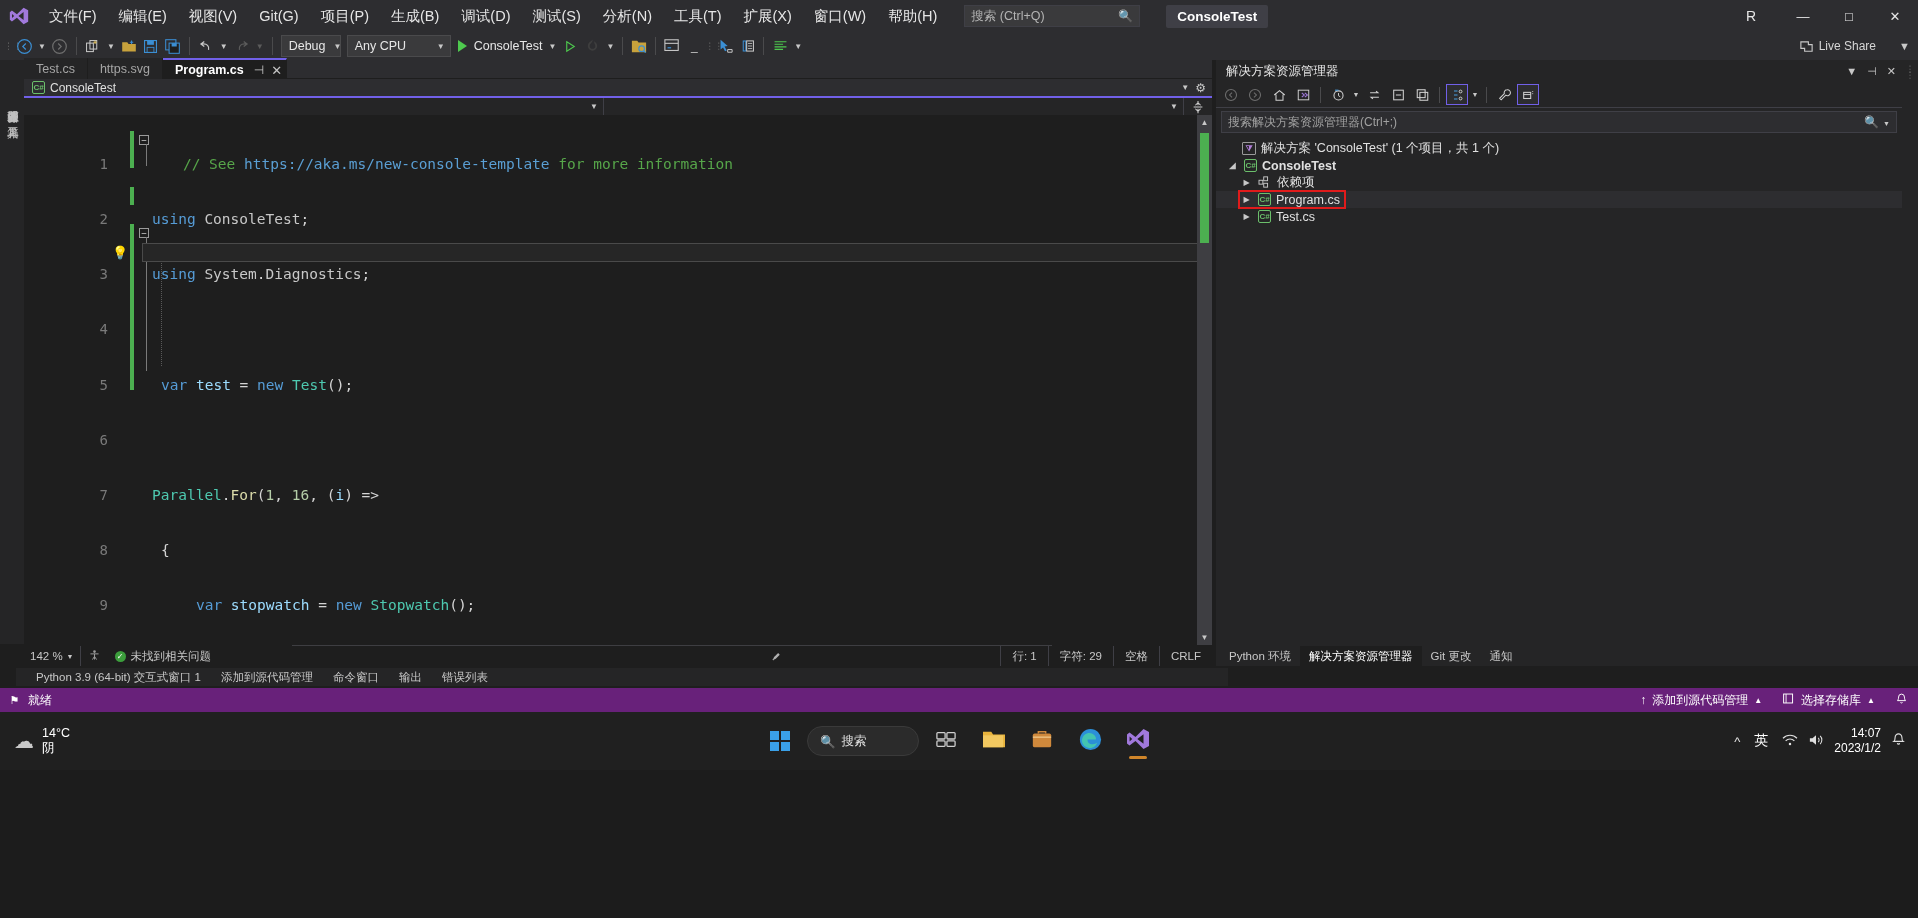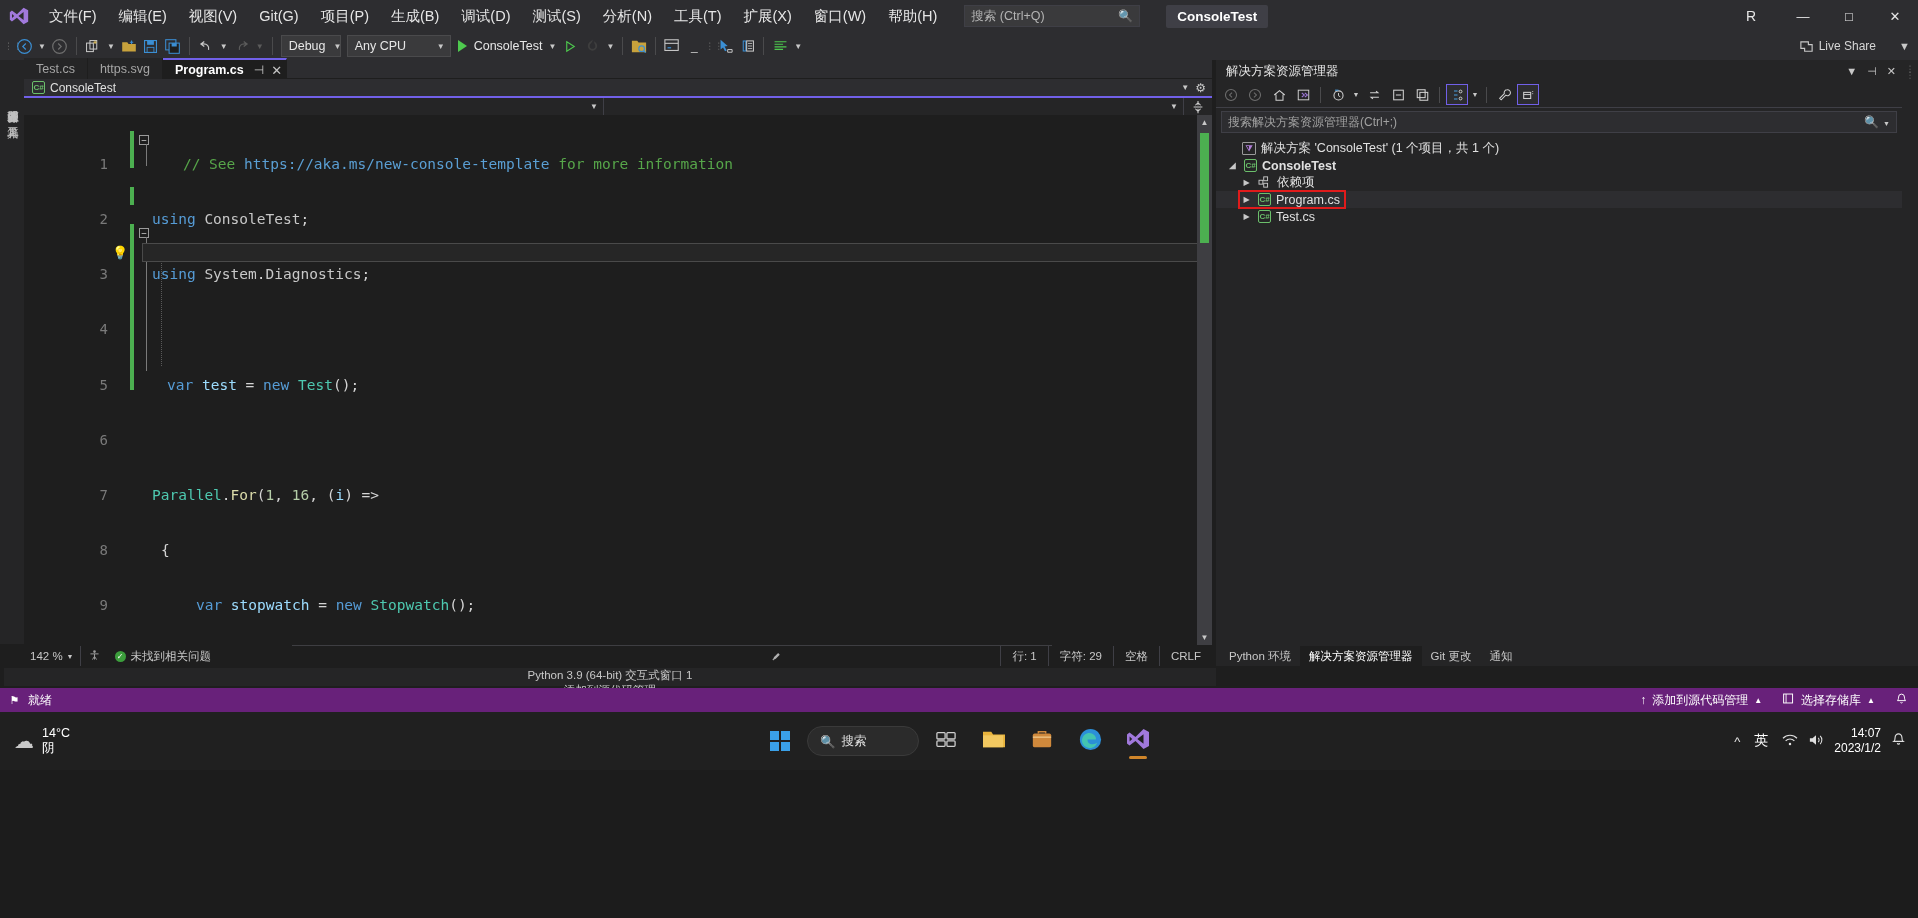--- a/index.html
+++ b/index.html
@@ -224,22 +224,22 @@
     color: #fff; font-size: 8px; display: flex; align-items: center; justify-content: center;
   }
   .ed-status-right {
     position: absolute; right: 0; display: flex; align-items: center; height: 20px;
   }
   .ed-status-right .seg { padding: 0 11px; border-left: 1px solid #3f3f46; height: 20px;
     display: flex; align-items: center; }
 
   
   .dock-tabs {
-    position: absolute; left: 4px; top: 668px; width: 1212px; height: 18px;
-    background: #252526; display: flex; align-items: center; flex-direction: column;
+    position: absolute; left: 16px; top: 668px; width: 1212px; height: 18px;
+    background: #252526; display: flex; align-items: center;
   }
   .dock-tab { padding: 0 10px; color: #c8c8c8; font-size: 11.5px; height: 18px;
     display: flex; align-items: center; white-space: nowrap;}
 
   
   .se-panel {
     position: absolute; left: 1216px; top: 60px; width: 686px; height: 606px;
     background: #252526;
   }
   .se-header {
@@ -586,21 +586,21 @@
   <div class="vguide" style="left:137px;top:140px;height:111px"></div>
 
   <div class="cur-line-box" style="top:128px"></div>
   <div class="bulb" style="top:130px">💡</div>
 
   <div class="code-lines" style="top:3px">
     <div class="cl"><span class="lnum">1</span><span class="ctext">    <span class="c-com">// See </span><span class="c-link">https://aka.ms/new-console-template</span><span class="c-com"> for more information</span></span></div>
     <div class="cl"><span class="lnum">2</span><span class="ctext" style="left:128px"><span class="c-kw">using</span> <span class="c-ns">ConsoleTest</span><span class="c-punc">;</span></span></div>
     <div class="cl"><span class="lnum">3</span><span class="ctext" style="left:128px"><span class="c-kw">using</span> <span class="c-ns">System</span><span class="c-punc">.</span><span class="c-ns">Diagnostics</span><span class="c-punc">;</span></span></div>
     <div class="cl"><span class="lnum">4</span><span class="ctext" style="left:128px"></span></div>
-    <div class="cl"><span class="lnum">5</span><span class="ctext" style="left:143px"><span class="c-kw">var</span> <span class="c-var">test</span> <span class="c-punc">=</span> <span class="c-kw">new</span> <span class="c-type">Test</span><span class="c-punc">();</span></span></div>
+    <div class="cl"><span class="lnum">5</span><span class="ctext" style="left:137px"><span class="c-kw">var</span> <span class="c-var">test</span> <span class="c-punc">=</span> <span class="c-kw">new</span> <span class="c-type">Test</span><span class="c-punc">();</span></span></div>
     <div class="cl"><span class="lnum">6</span><span class="ctext" style="left:137px"></span></div>
     <div class="cl"><span class="lnum">7</span><span class="ctext" style="left:128px"><span class="c-type">Parallel</span><span class="c-punc">.</span><span class="c-meth">For</span><span class="c-punc">(</span><span class="c-num">1</span><span class="c-punc">, </span><span class="c-num">16</span><span class="c-punc">, (</span><span class="c-var">i</span><span class="c-punc">) =&gt;</span></span></div>
     <div class="cl"><span class="lnum">8</span><span class="ctext" style="left:137px"><span class="c-punc">{</span></span></div>
     <div class="cl"><span class="lnum">9</span><span class="ctext" style="left:137px">    <span class="c-kw">var</span> <span class="c-var">stopwatch</span> <span class="c-punc">=</span> <span class="c-kw">new</span> <span class="c-type">Stopwatch</span><span class="c-punc">();</span></span></div>
     
     
     
     
     
     

